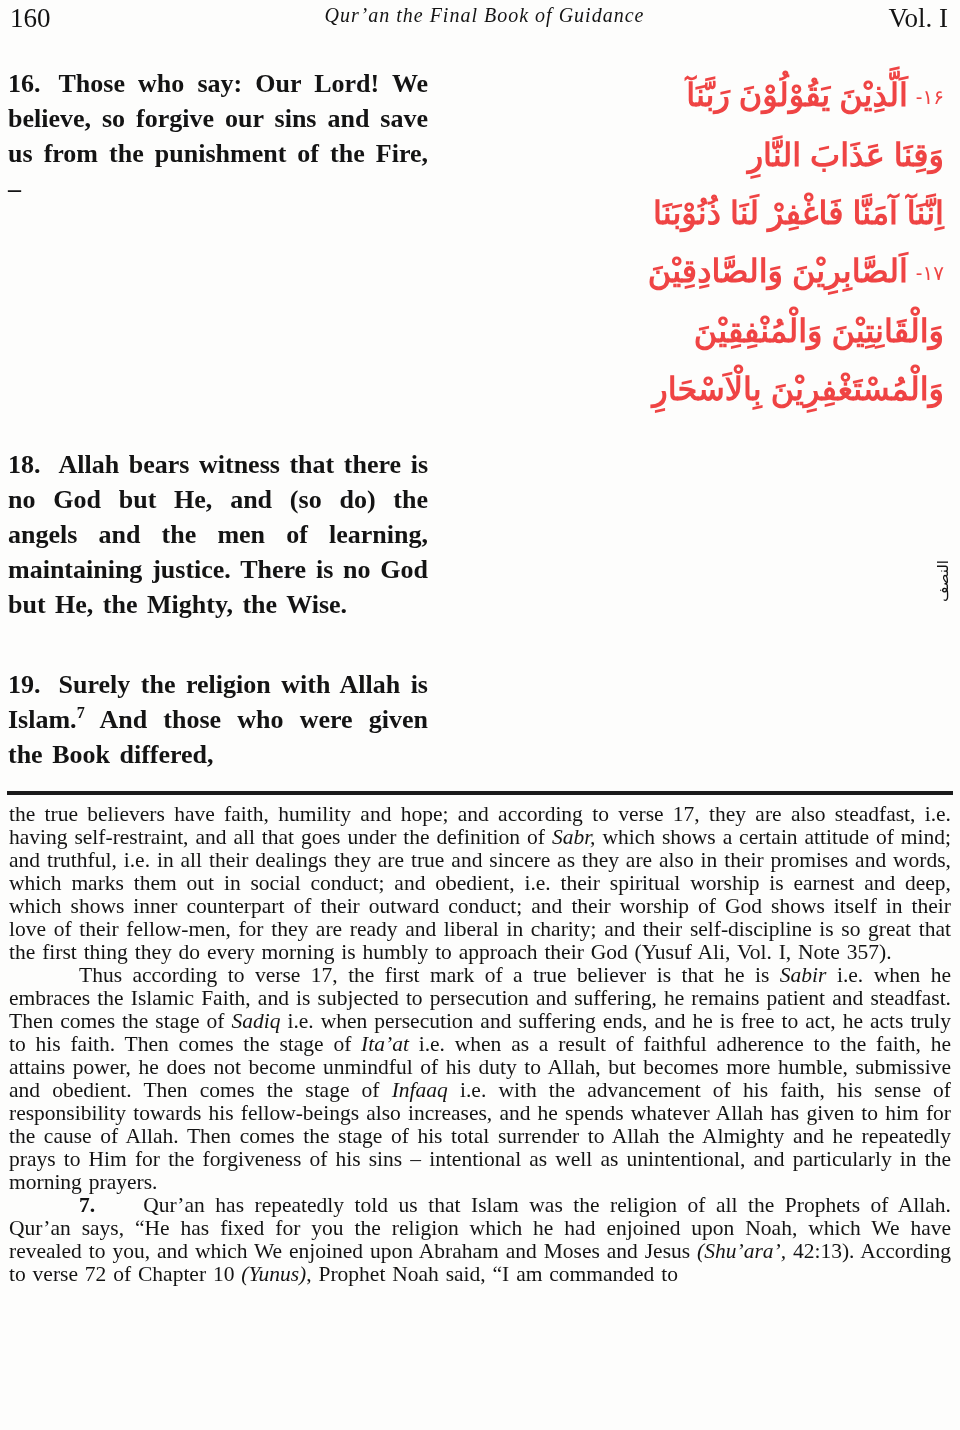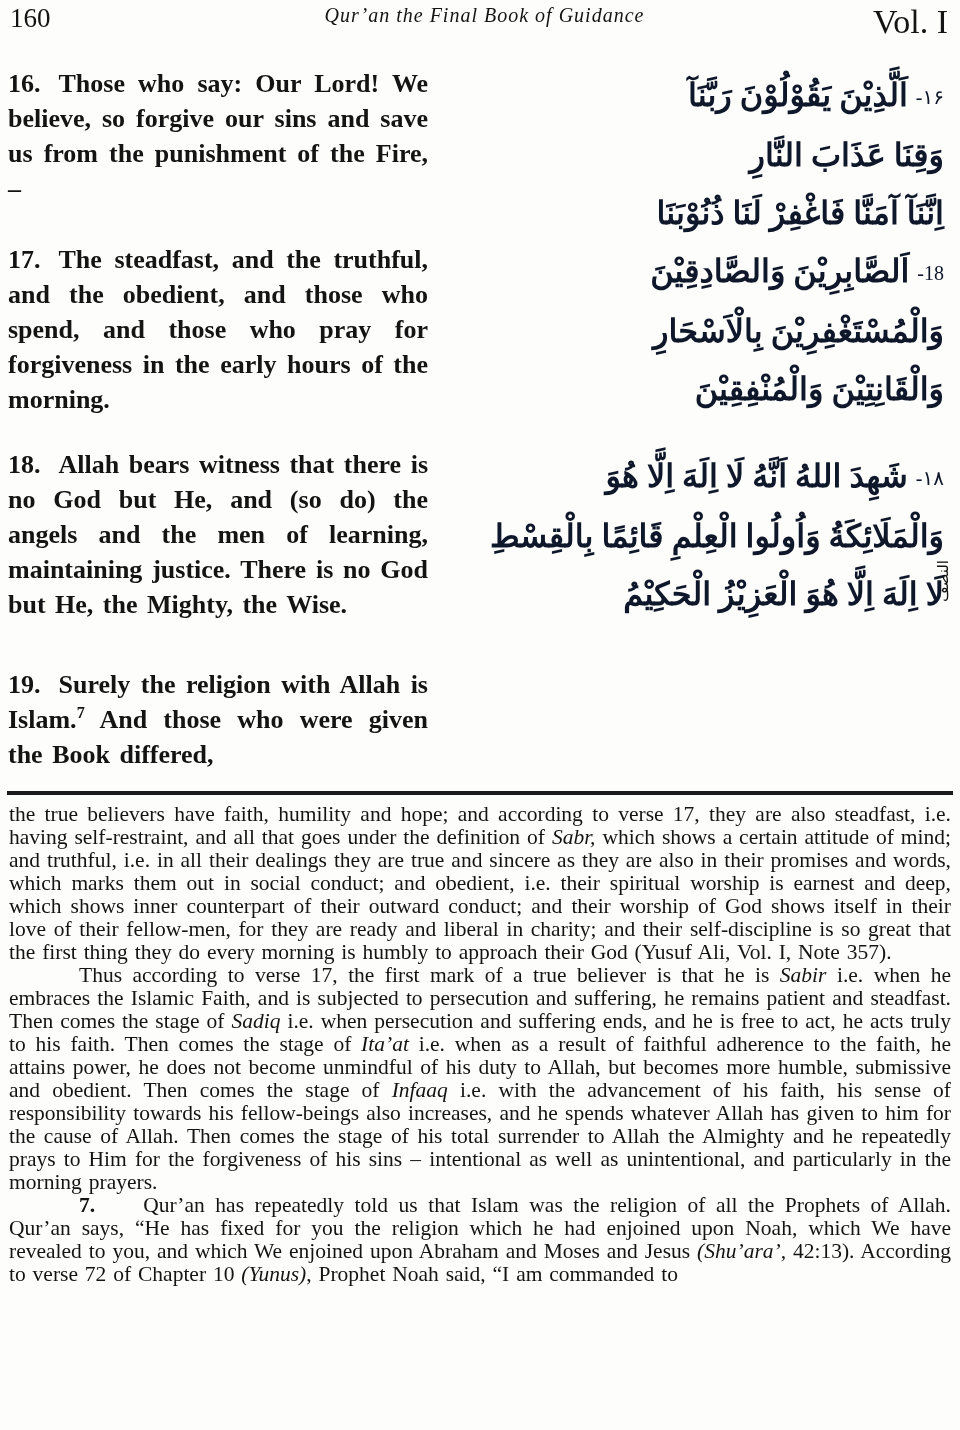--- a/index.html
+++ b/index.html
@@ -5,37 +5,37 @@
   html,body{margin:0;padding:0;background:#ddd;}
   .page{
     position:relative; width:960px; height:1430px; margin:0 auto;
     background:#fdfdfc; color:#141414; overflow:hidden; box-sizing:border-box;
     font-family:"Liberation Serif", serif;
   }
   
   .hdr{position:relative; height:42px; padding-top:4px;padding-left:9px;}
   .hdr .pgnum{position:absolute; left:10px; top:3px; font-size:27px;}
   .hdr .title{display:block; text-align:center; font-style:italic; font-size:20px; letter-spacing:1px;}
-  .hdr .vol{position:absolute; right:12px; top:3px; font-size:34px;}
+  .hdr .vol{position:absolute; right:12px; top:3px; font-size:27px;}
   
   .verses{margin-top:20px; padding:0 8px;}
   .verse-row{display:flex; align-items:flex-start;}
   .verse-row:nth-child(1){min-height:174px;}
   .verse-row:nth-child(2){min-height:205px;}
   .verse-row:nth-child(3){min-height:220px;}
   .verse-row:nth-child(4){min-height:116px;flex-direction:column;}
   .v-en{
     width:420px; margin:0; text-align:justify;
     font-weight:700; font-size:26px; line-height:35px; word-spacing:3px;
   }
   .vnum-en{margin-right:18px;}
   .v-ar{
     flex:1; direction:rtl; padding-right:8px;
-    font-family:Liberation Serif, serif;
-    font-size:32px; line-height:58px; font-weight:700; color:#0f172a;
+    font-family:Liberation Sans, sans-serif;
+    font-size:32px; line-height:58px; font-weight:700; color:#ef4444;
   }
   .ar-line{white-space:nowrap; text-align:right;}
   .vnum-ar{font-size:20px; font-weight:400; margin-left:8px; vertical-align:2px;}
   
   .margin-note{
     position:absolute; left:912px; top:572px; width:62px; height:18px;
     transform:rotate(-90deg); transform-origin:center;
     font-family:"DejaVu Sans", sans-serif; font-size:15px; text-align:center;
   }
   
@@ -64,34 +64,28 @@
   <main class="verses" id="verses">
       <div class="verse-row">
         <p class="v-en"><span class="vnum-en">16.</span><span>Those who say: Our Lord! We believe, so forgive our sins and save us from the punishment of the Fire, –</span></p>
         <div class="v-ar">
           <div class="ar-line"><span class="vnum-ar">۱۶-</span>اَلَّذِيْنَ يَقُوْلُوْنَ رَبَّنَآ</div>
           <div class="ar-line">وَقِنَا عَذَابَ النَّارِ</div>
           <div class="ar-line">اِنَّنَآ آمَنَّا فَاغْفِرْ لَنَا ذُنُوْبَنَا</div>
         </div>
       </div>
       <div class="verse-row">
-        <p class="v-en"><span class="vnum-en">17.</span><span>The steadfast, and the truthful, and the obedient, and those who spend, and those who pray for forgiveness in the early hours of the morning.</span></p>
         <div class="v-ar">
-          <div class="ar-line"><span class="vnum-ar">18-</span>اَلصَّابِرِيْنَ وَالصَّادِقِيْنَ</div>
+          <div class="ar-line"><span class="vnum-ar">۱۷-</span>اَلصَّابِرِيْنَ وَالصَّادِقِيْنَ</div>
+          <div class="ar-line">وَالْقَانِتِيْنَ وَالْمُنْفِقِيْنَ</div>
           <div class="ar-line">وَالْمُسْتَغْفِرِيْنَ بِالْاَسْحَارِ</div>
-          <div class="ar-line">وَالْقَانِتِيْنَ وَالْمُنْفِقِيْنَ</div>
         </div>
       </div>
       <div class="verse-row">
         <p class="v-en"><span class="vnum-en">18.</span><span>Allah bears witness that there is no God but He, and (so do) the angels and the men of learning, maintaining justice. There is no God but He, the Mighty, the Wise.</span></p>
-        <div class="v-ar">
-          <div class="ar-line"><span class="vnum-ar">۱۸-</span>شَهِدَ اللهُ اَنَّهُ لَا اِلَهَ اِلَّا هُوَ</div>
-          <div class="ar-line">وَالْمَلَائِكَةُ وَاُولُوا الْعِلْمِ قَائِمًا بِالْقِسْطِ</div>
-          <div class="ar-line">لَا اِلَهَ اِلَّا هُوَ الْعَزِيْزُ الْحَكِيْمُ</div>
-        </div>
       </div>
       <div class="verse-row">
         <p class="v-en"><span class="vnum-en">19.</span><span>Surely the religion with Allah is Islam.</span><sup>7</sup><span> And those who were given the Book differed,</span></p>
         <div class="v-ar">
         </div>
       </div>
     </main>
 
   <div class="margin-note">النصف</div>
 

